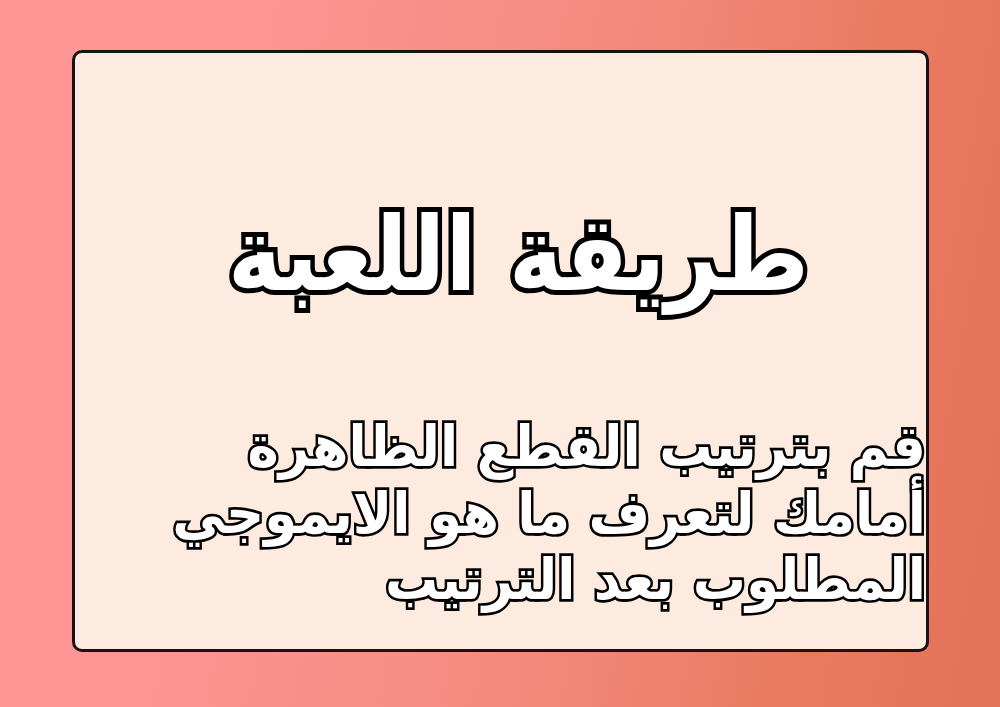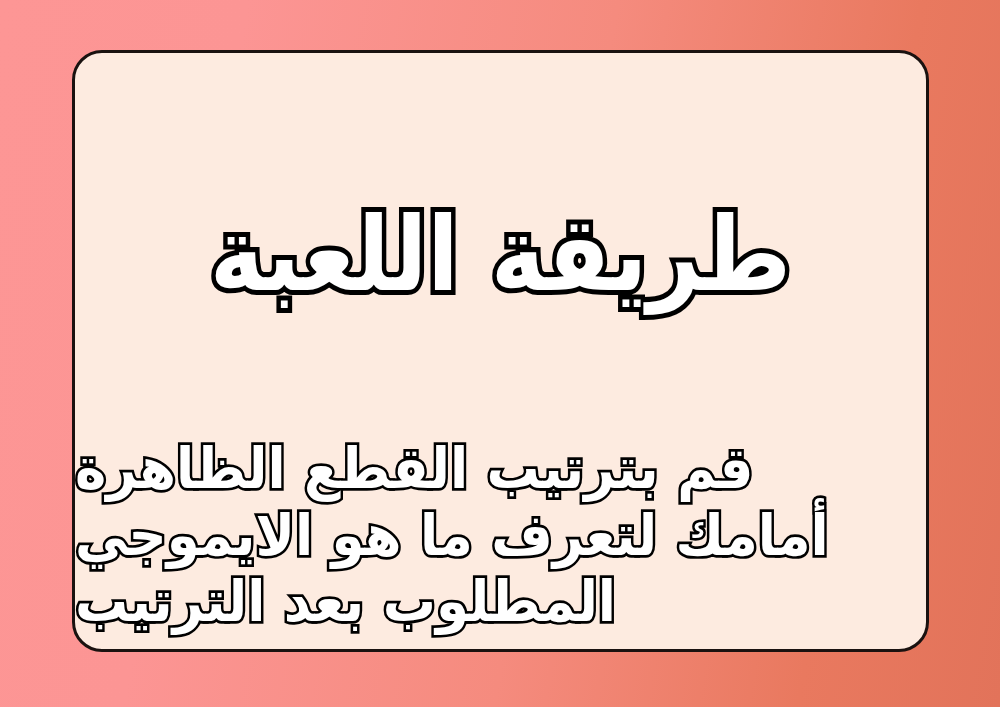--- a/index.html
+++ b/index.html
@@ -36,26 +36,27 @@
   
   .card {
     position: absolute;
     left: 72px;
     top: 50px;
     width: 857px;
     height: 602px;
     box-sizing: border-box;
     background: #fdebe0;
     border: 3px solid #1a1210;
-    border-radius: 30px;
+    border-radius: 10px;
     display: flex;
     flex-direction: column;
     align-items: center;
     justify-content: flex-start;
     overflow: hidden;
+    padding-left: 36px;
   }
 
   
   .outlined {
     color: #ffffff;
     -webkit-text-stroke-width: 6px;
     -webkit-text-stroke-color: #000000;
     paint-order: stroke fill;
     text-align: center;
     direction: rtl;
@@ -76,25 +77,25 @@
     font-size: 92px;
     line-height: 1.05;
     font-weight: 700;
     letter-spacing: -1px;
     -webkit-text-stroke-width: 9px;
     transform: scaleY(1.12);
   }
 
   
   .body-wrap {
-    margin-top: 72px;
+    margin-top: 50px;
     width: 100%;
     display: flex;
     flex-direction: column;
-    align-items: flex-end;
+    align-items: flex-start;
     gap: 2px;
   }
 
   .body-line {
     font-size: 53px;
     line-height: 1.22;
     font-weight: 700;
     letter-spacing: -0.5px;
     -webkit-text-stroke-width: 5px;
     transform: scaleY(1.08);

